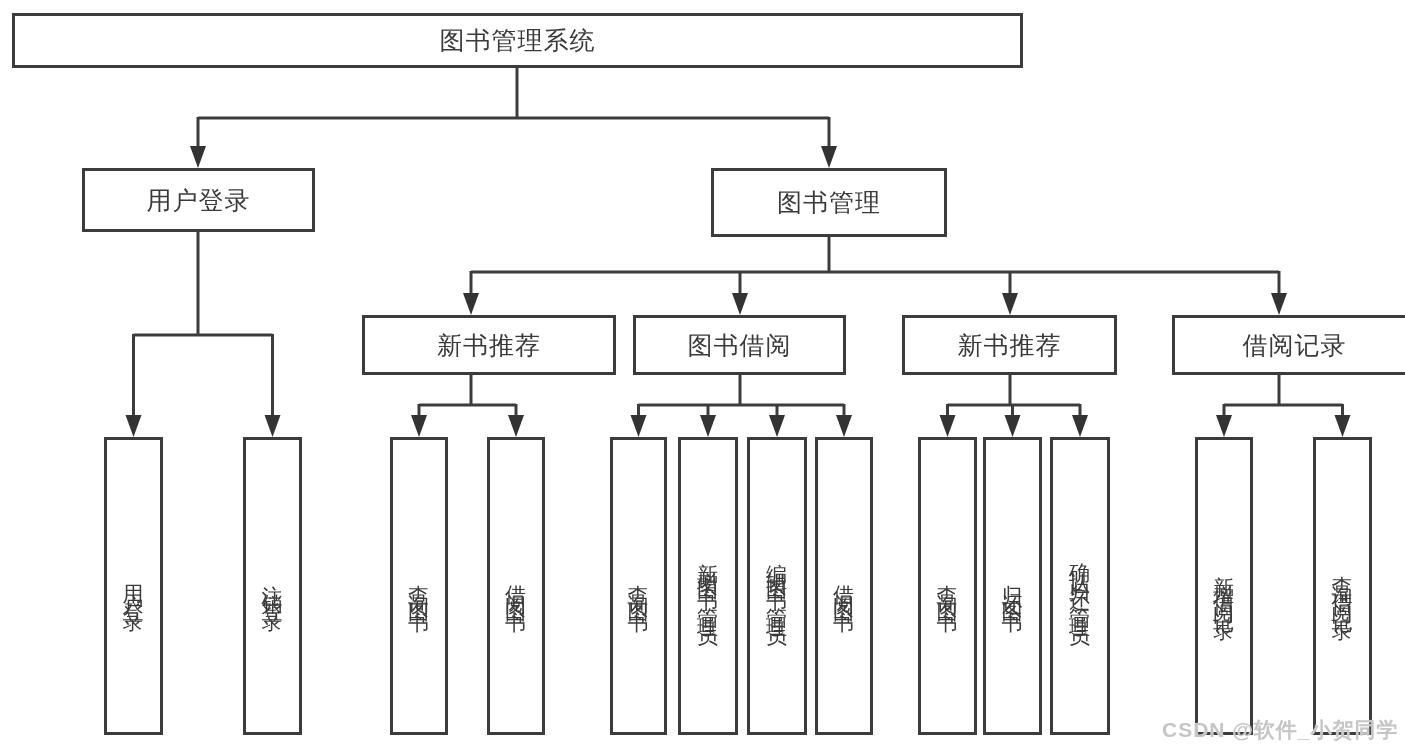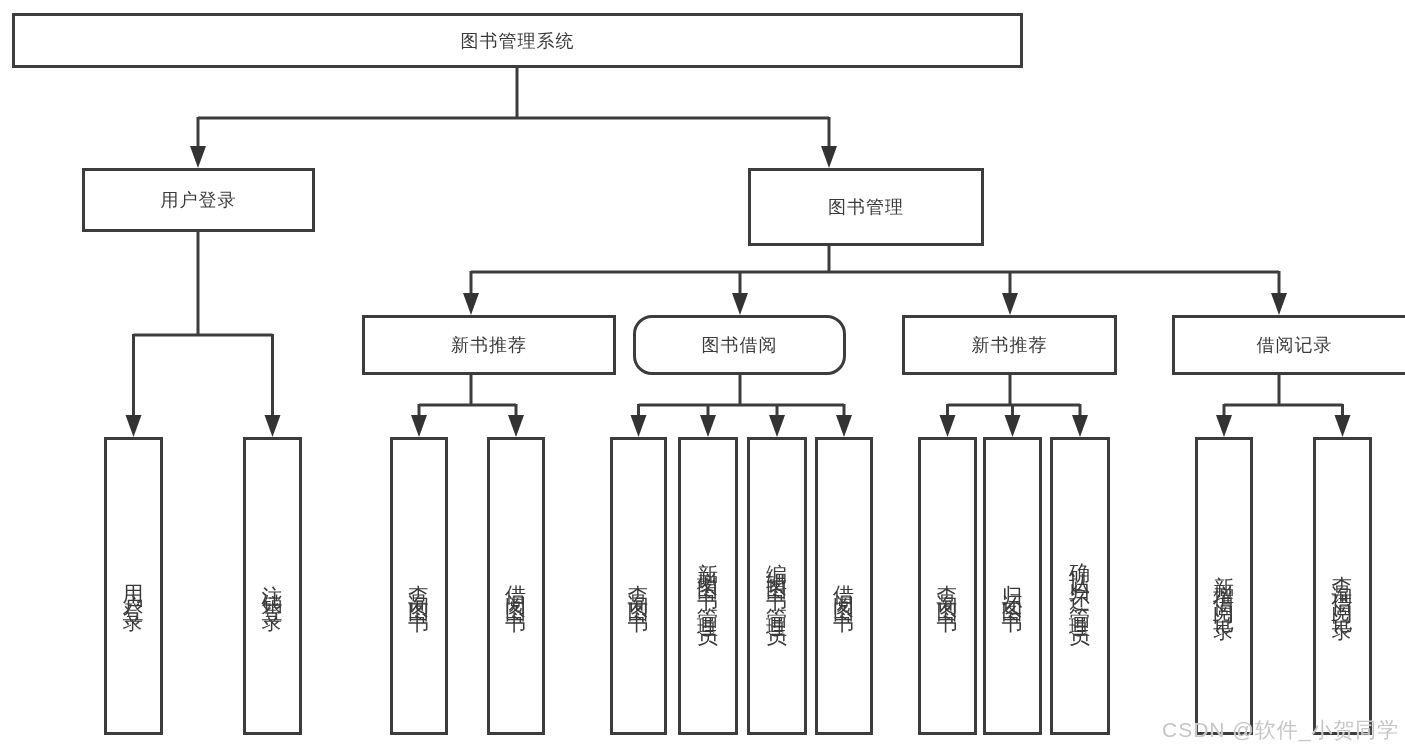--- a/index.html
+++ b/index.html
@@ -32,21 +32,21 @@
     stroke: none;
   }
   .hbox {
     position: absolute;
     box-sizing: border-box;
     border: 3px solid #3c3c3c;
     background: #ffffff;
     display: flex;
     align-items: center;
     justify-content: center;
-    font-size: 18px;
+    font-size: 25px;
     color: #3a3a3a;
     letter-spacing: 1px;
     white-space: nowrap;
   }
   .vbox {
     position: absolute;
     box-sizing: border-box;
     border: 3px solid #3c3c3c;
     background: #ffffff;
     display: flex;
@@ -66,20 +66,21 @@
   #watermark {
     position: absolute;
     left: 1162px;
     top: 716px;
     font-size: 21px;
     color: #c5c5c5;
     text-shadow: 0 0 1px #ffffff;
     letter-spacing: 1px;
     z-index: 5;
     white-space: nowrap;
+    font-weight: bold;
   }
 </style>
 </head>
 <body>
 
 <div id="stage">
 
   <svg id="wires" viewBox="0 0 1405 747" xmlns="http://www.w3.org/2000/svg">
 
     <g>
@@ -156,28 +157,28 @@
     </g>
   </svg>
 
   <div class="hbox" style="left:12px; top:13px; width:1011px; height:55px;">
     <span>图书管理系统</span>
   </div>
 
   <div class="hbox" style="left:82px; top:168px; width:233px; height:64px;">
     <span>用户登录</span>
   </div>
-  <div class="hbox" style="left:711px; top:168px; width:236px; height:78px;margin-left:37px;">
+  <div class="hbox" style="left:711px; top:168px; width:236px; height:69px;">
     <span>图书管理</span>
   </div>
 
   <div class="hbox" style="left:362px; top:315px; width:254px; height:60px;">
     <span>新书推荐</span>
   </div>
-  <div class="hbox" style="left:633px; top:315px; width:213px; height:60px;border-radius:19px;">
+  <div class="hbox" style="left:633px; top:315px; width:213px; height:60px;">
     <span>图书借阅</span>
   </div>
   <div class="hbox" style="left:902px; top:315px; width:215px; height:60px;">
     <span>新书推荐</span>
   </div>
   <div class="hbox" style="left:1172px; top:315px; width:245px; height:60px;">
     <span>借阅记录</span>
   </div>
 
   <div class="vbox" style="left:104px; width:59px;">

